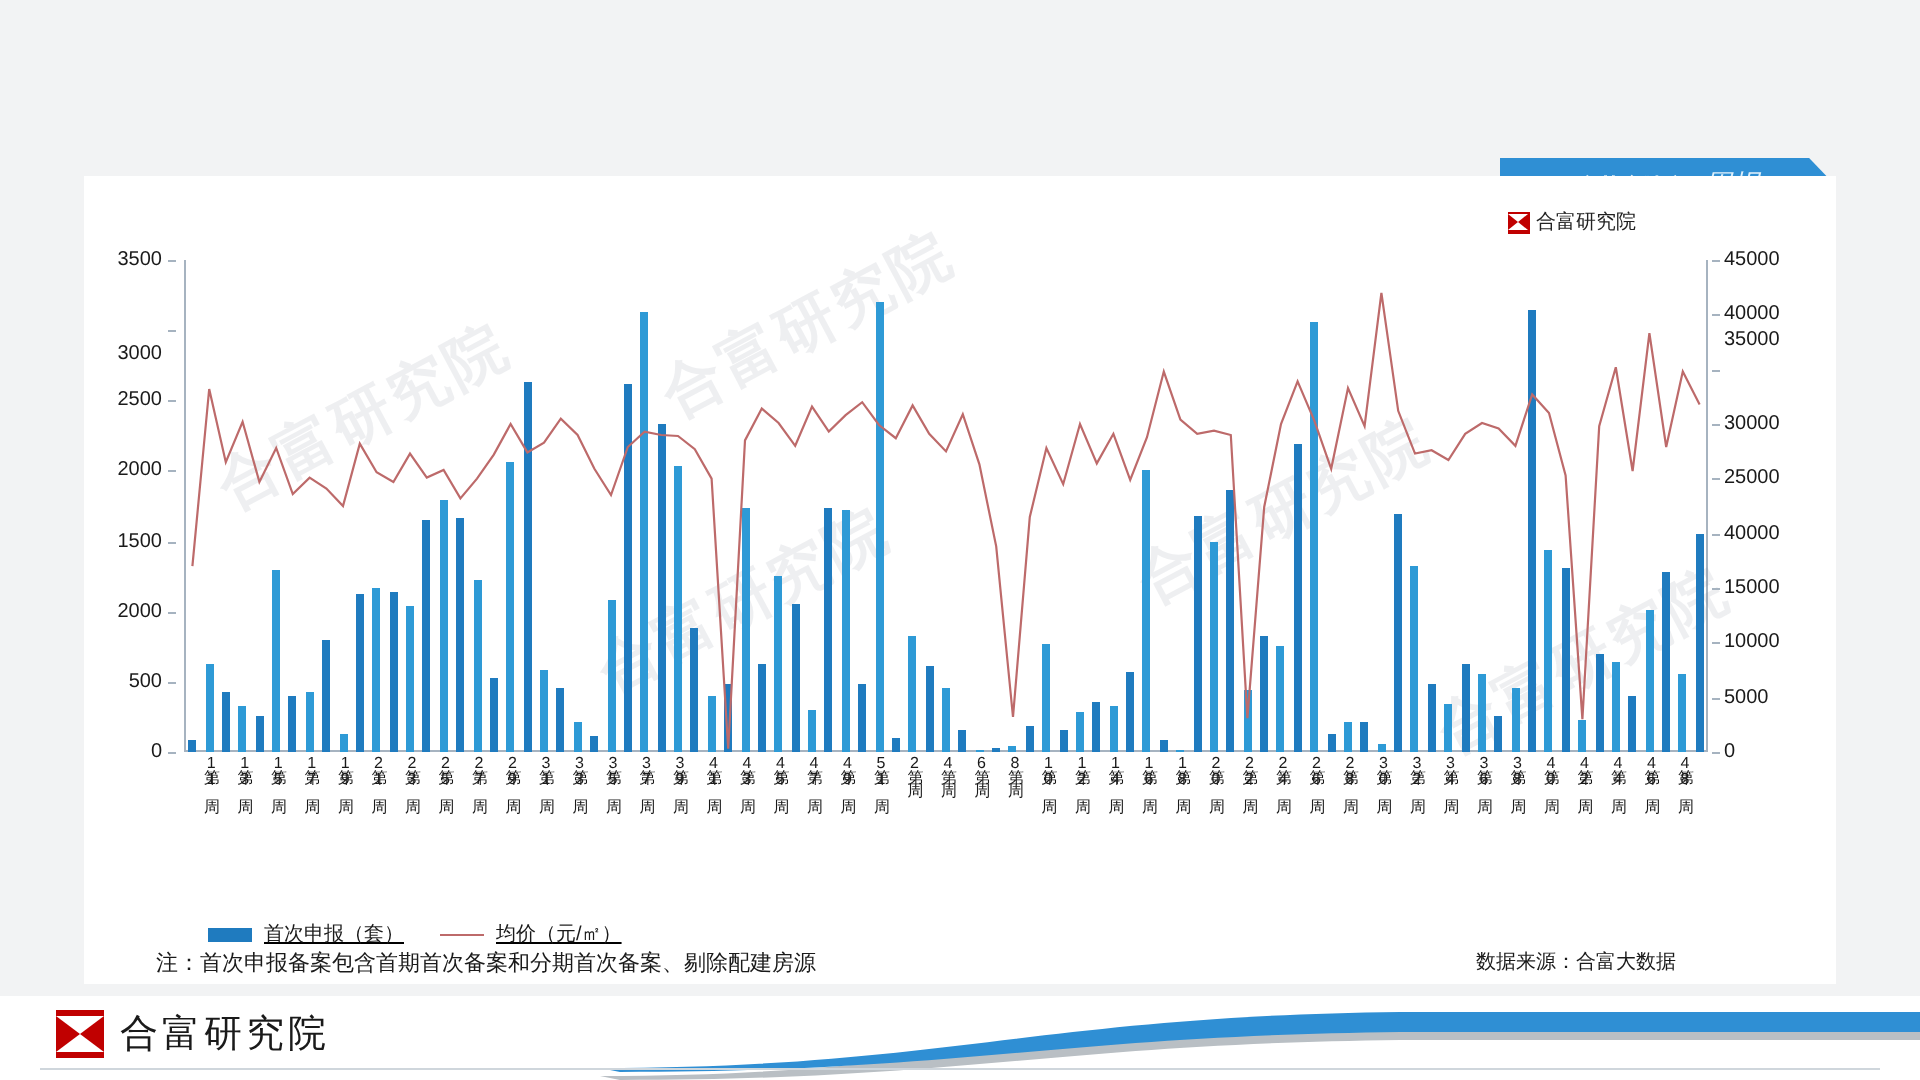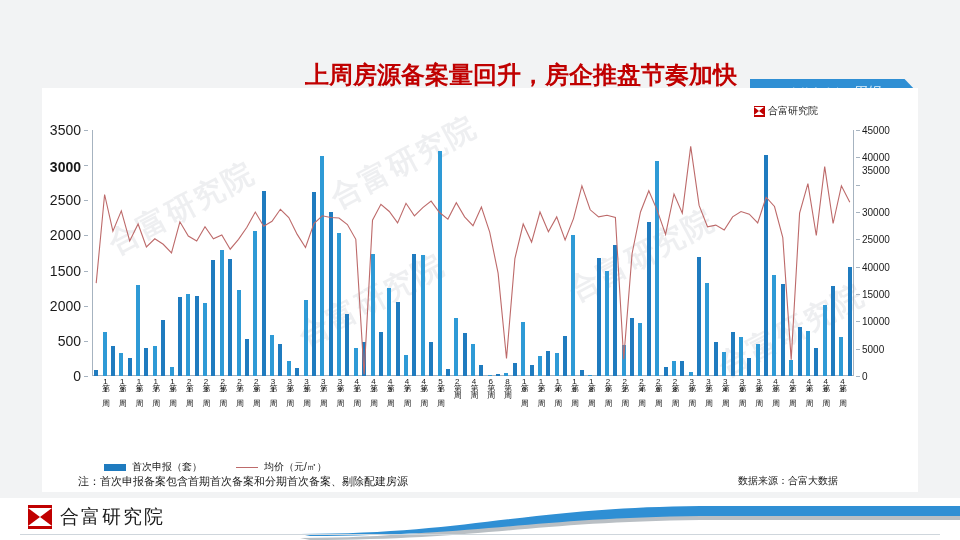--- a/index.html
+++ b/index.html
@@ -113,21 +113,21 @@
   .bar {
     position: absolute; bottom: 0; width: 4px;
     background: #1f7bbf;
   }
   .bar.alt { background: #2e9ad6; }
   #lines { position: absolute; inset: 0; }
 
   
   .y-tick {
     position: absolute; right: 0; text-align: right;
-    font-size: 14px; color: #1a1a1a; white-space: nowrap;
+    font-size: 10px; color: #1a1a1a; white-space: nowrap;
     transform: translateY(-50%);
   }
   #y-left { position: absolute; left: 0px; top: 42px; width: 46px; height: 246px; }
   #y-right { position: absolute; left: 814px; top: 42px; width: 56px; height: 246px; }
   .y-tick-r {
     position: absolute; left: 6px; text-align: left;
     font-size: 10px; color: #1a1a1a; white-space: nowrap;
     transform: translateY(-50%);
   }
   .tickmark { position: absolute; width: 4px; height: 1px; background: #a6b3c0; }
@@ -143,21 +143,21 @@
 
   #year-band { position: absolute; left: 50px; top: 352px; width: 762px; height: 20px; }
   .year-label {
     position: absolute; top: 2px; font-size: 9px; color: #1a1a1a;
     transform: translateX(-50%); white-space: nowrap;
   }
   .year-sep { position: absolute; top: -2px; width: 1px; height: 22px; background: #8e9aa6; }
 
   #legend {
     position: absolute; left: 62px; top: 372px;
-    display: flex; align-items: center; gap: 34px;
+    display: flex; align-items: center; gap: 18px; text-decoration: underline;
   }
   .leg-item { display: flex; align-items: center; gap: 6px; font-size: 10px; color: #1a1a1a; white-space: nowrap; }
   .leg-swatch-bar { width: 22px; height: 7px; background: #1f7bbf; }
   .leg-swatch-line { width: 22px; height: 0; border-top: 1.4px solid #bd6a6a; }
 
   
   #note {
     position: absolute; left: 78px; top: 474px;
     font-size: 11px; color: #1a1a1a; white-space: nowrap;
   }
@@ -185,21 +185,20 @@
     border-bottom: 9px solid #ffffff;
   }
   #footer-logo .txt { font-size: 19px; color: #1a1a1a; letter-spacing: 2px; white-space: nowrap; }
   #footer-swoosh { position: absolute; left: 0; top: 0; width: 960px; height: 42px; }
   #footer-rule { position: absolute; left: 20px; top: 36px; width: 920px; height: 1px; background: #cfd6dc; }
 </style>
 </head>
 <body>
 
 <div id="header">
-  <div id="headline">上周房源备案量回升，房企推盘节奏加快</div>
   <div id="ribbon">
     <span id="ribbon-text">东莞房地产</span>
     <span id="ribbon-mark">周报</span>
   </div>
   <div id="header-rule"></div>
 </div>
 
 <div id="chart-card">
 
 
@@ -214,21 +213,21 @@
       <div class="y-tick" style="top: 210.857px; right: 7px;">500</div>
       <div class="tickmark" style="top: 210.857px; right: 0px;"></div>
       <div class="y-tick" style="top: 175.714px; right: 7px;">2000</div>
       <div class="tickmark" style="top: 175.714px; right: 0px;"></div>
       <div class="y-tick" style="top: 140.571px; right: 7px;">1500</div>
       <div class="tickmark" style="top: 140.571px; right: 0px;"></div>
       <div class="y-tick" style="top: 105.429px; right: 7px;">2000</div>
       <div class="tickmark" style="top: 105.429px; right: 0px;"></div>
       <div class="y-tick" style="top: 70.2857px; right: 7px;">2500</div>
       <div class="tickmark" style="top: 70.2857px; right: 0px;"></div>
-      <div class="y-tick" style="top: 37px; right: 7px; font-weight: bold;">3000</div>
+      <div class="y-tick" style="top: 47px; right: 7px;">3000</div>
       <div class="tickmark" style="top: 35.1429px; right: 0px;"></div>
       <div class="y-tick" style="top: 0px; right: 7px;">3500</div>
       <div class="tickmark" style="top: 0px; right: 0px;"></div>
     </div>
 
   <div id="plot">
     <div id="plot-frame"></div>
     <div class="watermark" style="left:10px; top:58px;">合富研究院</div>
     <div class="watermark" style="left:232px; top:12px;">合富研究院</div>
     <div class="watermark" style="left:200px; top:150px;">合富研究院</div>

